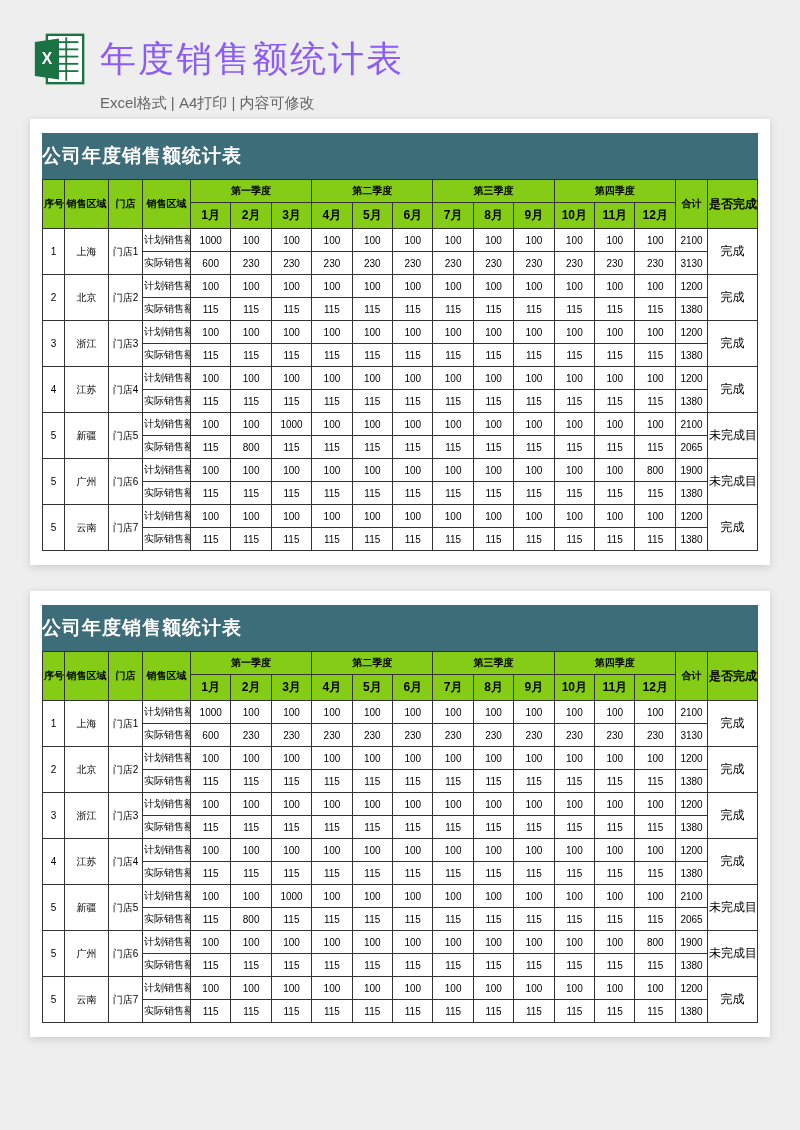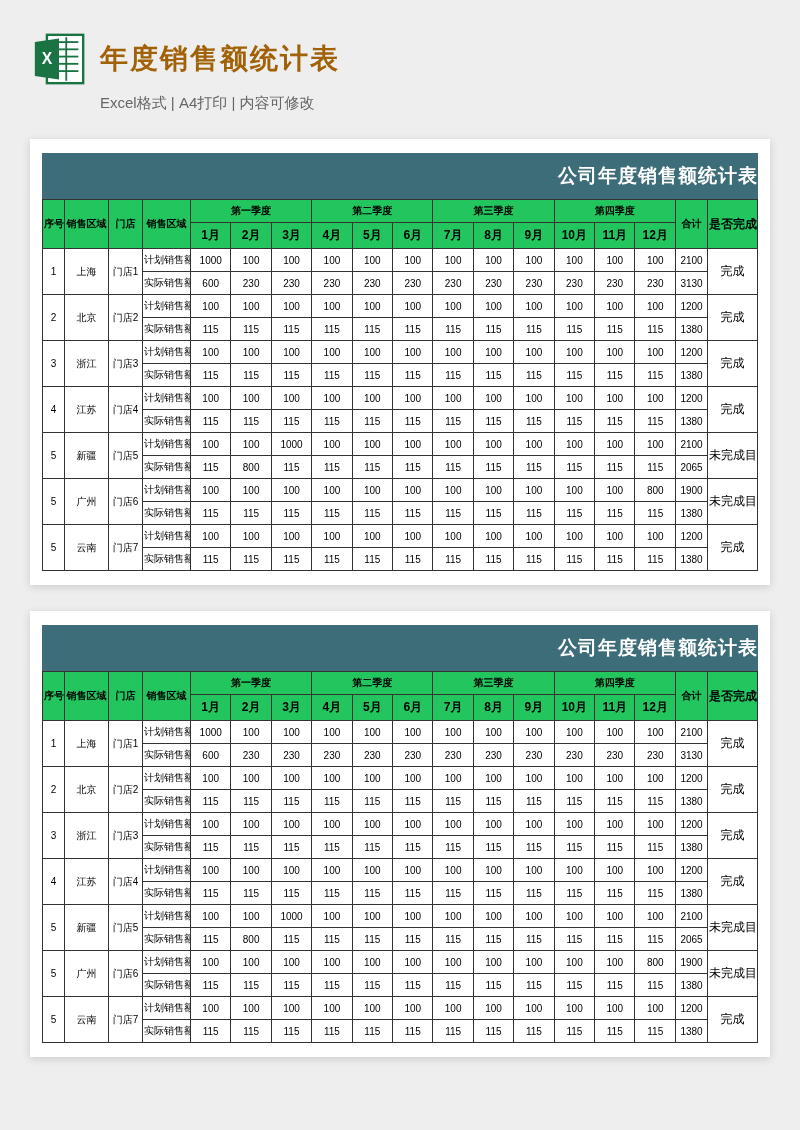--- a/index.html
+++ b/index.html
@@ -1,26 +1,26 @@
 <!DOCTYPE html>
 <html><head>
 <meta charset="utf-8">
 <style>
 *{box-sizing:border-box;margin:0;padding:0}
 body{background:#eeeeee;font-family:"Microsoft YaHei",Arial,sans-serif;width:800px;padding:30px 30px 20px}
 .header{display:flex;align-items:center;gap:12px;margin-bottom:10px}
 .excel-icon{width:58px;height:58px;position:relative;flex-shrink:0}
 .excel-icon svg{width:100%;height:100%}
-.title-big{color:#a16207;font-size:28px;font-weight:bold;letter-spacing:2px}
-.subtitle{color:#666;font-size:15px;margin-left:70px;margin-top:-4px;margin-bottom:26px}
+.title-big{color:#8b5cf6;font-size:36px;font-weight:normal;letter-spacing:2px}
+.subtitle{color:#666;font-size:15px;margin-left:70px;margin-top:-4px;margin-bottom:6px}
 .sheet{background:#fff;box-shadow:0 2px 8px rgba(0,0,0,0.15);padding:14px 12px;margin-bottom:26px}
-.sheet-title{background:#3d6d79;color:#fff;text-align:right;font-size:19px;font-weight:bold;padding:10px 0;letter-spacing:1px}
+.sheet-title{background:#3d6d79;color:#fff;text-align:left;font-size:19px;font-weight:bold;padding:10px 0;letter-spacing:1px}
 table{border-collapse:collapse;width:100%;table-layout:fixed}
 th,td{border:1px solid #333;text-align:center;font-size:10px;padding:4px 1px;overflow:hidden;white-space:nowrap}
-th{background:#22c55e;font-weight:bold}
+th{background:#84cc16;font-weight:bold}
 .hdr-q{font-size:10px}
 .hdr-m{font-size:12px}
 .col-idx{width:22px}
 .col-region{width:44px}
 .col-store{width:34px}
 .col-type{width:48px}
 .col-m{width:28px}
 .col-sum{width:32px}
 .col-done{width:50px;font-size:12px}
 td{font-size:10px}

